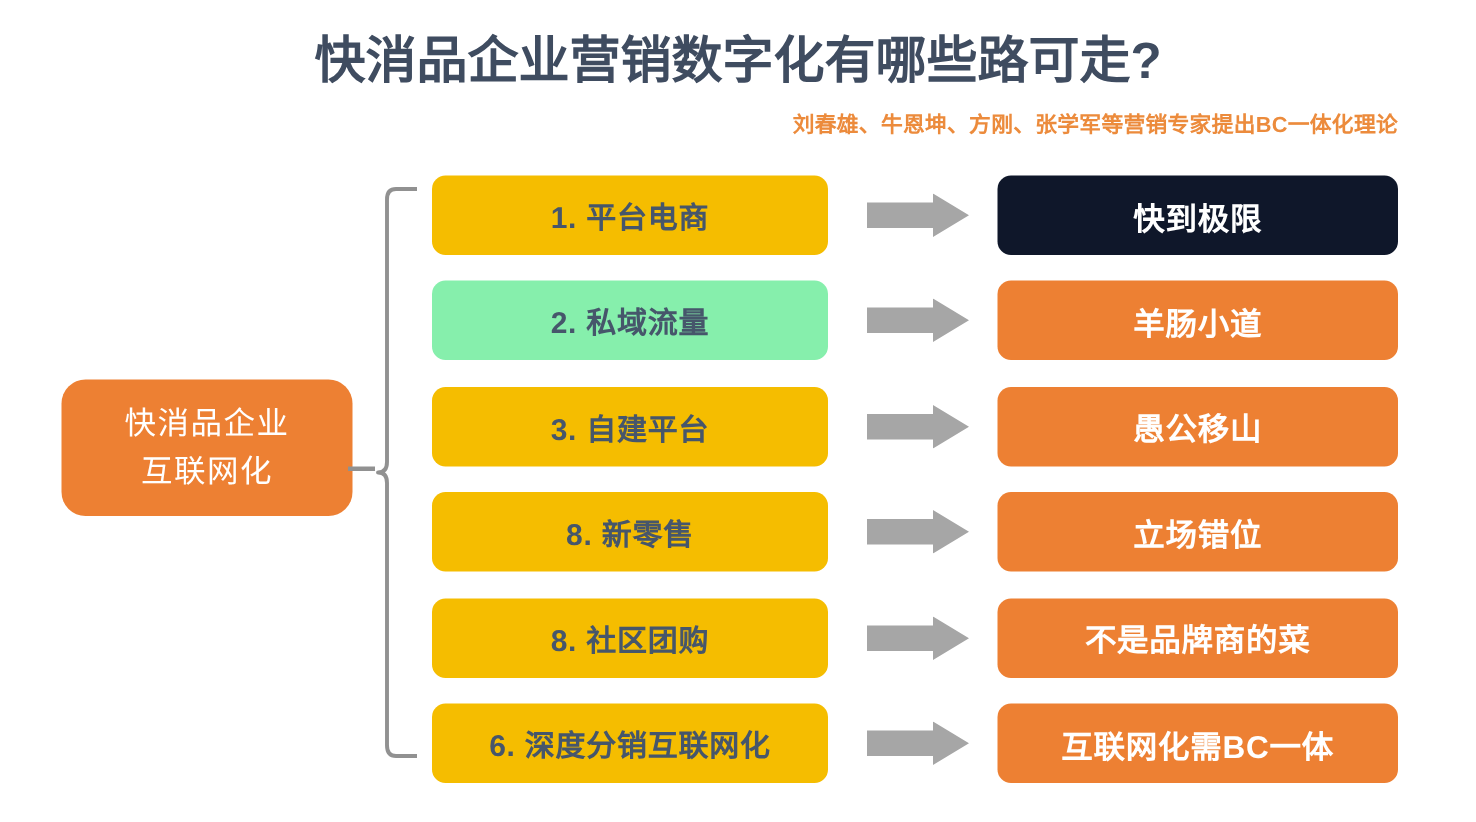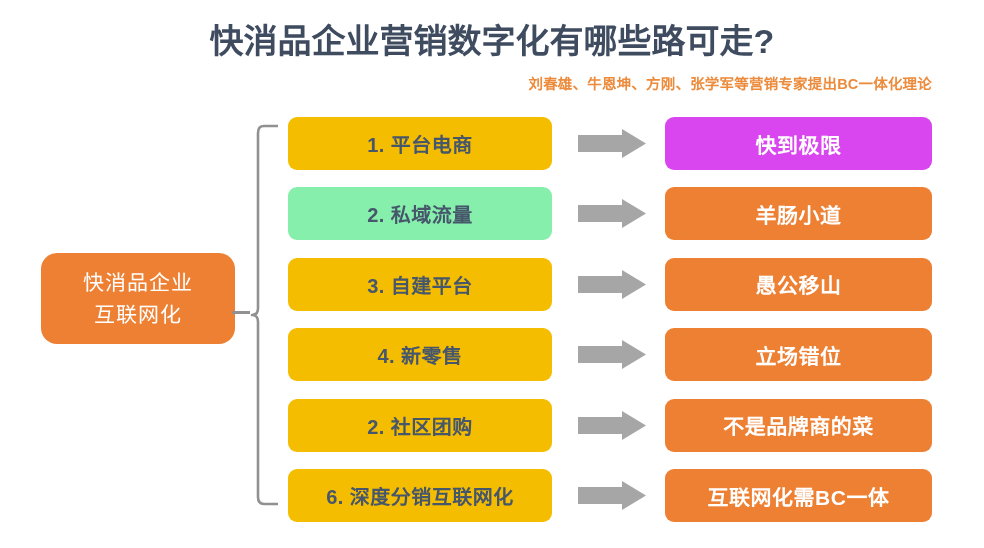--- a/index.html
+++ b/index.html
@@ -162,21 +162,21 @@
   <div id="rows-host">
       <div class="row" style="top: 117px;">
     <div class="chip chip-left" style="background: rgb(245, 189, 0);">
       <span class="chip-text" style="color: rgb(70, 86, 107);">1. 平台电商</span>
     </div>
     <div class="arrow">
       <svg width="68" height="29" viewBox="0 0 68 29">
         <polygon points="0,6 44,6 44,0 68,14.5 44,29 44,23 0,23" fill="#a6a6a6"></polygon>
       </svg>
     </div>
-    <div class="chip chip-right" style="background: #d946ef; justify-content: center;">
+    <div class="chip chip-right" style="background: #0f172a; justify-content: center;">
       <span class="chip-text" style="color: rgb(255, 255, 255);">快到极限</span>
     </div>
   </div>
       <div class="row" style="top: 187.4px;">
     <div class="chip chip-left" style="background: #86efac;">
       <span class="chip-text" style="color: rgb(70, 86, 107);">2. 私域流量</span>
     </div>
     <div class="arrow">
       <svg width="68" height="29" viewBox="0 0 68 29">
         <polygon points="0,6 44,6 44,0 68,14.5 44,29 44,23 0,23" fill="#a6a6a6"></polygon>
@@ -194,34 +194,34 @@
       <svg width="68" height="29" viewBox="0 0 68 29">
         <polygon points="0,6 44,6 44,0 68,14.5 44,29 44,23 0,23" fill="#a6a6a6"></polygon>
       </svg>
     </div>
     <div class="chip chip-right" style="background: rgb(237, 128, 51);">
       <span class="chip-text" style="color: rgb(255, 255, 255);">愚公移山</span>
     </div>
   </div>
       <div class="row" style="top: 328.2px;">
     <div class="chip chip-left" style="background: rgb(245, 189, 0);">
-      <span class="chip-text" style="color: rgb(70, 86, 107);">4. 新零售</span>
+      <span class="chip-text" style="color: rgb(70, 86, 107);">8. 新零售</span>
     </div>
     <div class="arrow">
       <svg width="68" height="29" viewBox="0 0 68 29">
         <polygon points="0,6 44,6 44,0 68,14.5 44,29 44,23 0,23" fill="#a6a6a6"></polygon>
       </svg>
     </div>
     <div class="chip chip-right" style="background: rgb(237, 128, 51);">
       <span class="chip-text" style="color: rgb(255, 255, 255);">立场错位</span>
     </div>
   </div>
       <div class="row" style="top: 398.6px;">
     <div class="chip chip-left" style="background: rgb(245, 189, 0);">
-      <span class="chip-text" style="color: rgb(70, 86, 107);">2. 社区团购</span>
+      <span class="chip-text" style="color: rgb(70, 86, 107);">8. 社区团购</span>
     </div>
     <div class="arrow">
       <svg width="68" height="29" viewBox="0 0 68 29">
         <polygon points="0,6 44,6 44,0 68,14.5 44,29 44,23 0,23" fill="#a6a6a6"></polygon>
       </svg>
     </div>
     <div class="chip chip-right" style="background: rgb(237, 128, 51);">
       <span class="chip-text" style="color: rgb(255, 255, 255);">不是品牌商的菜</span>
     </div>
   </div>

